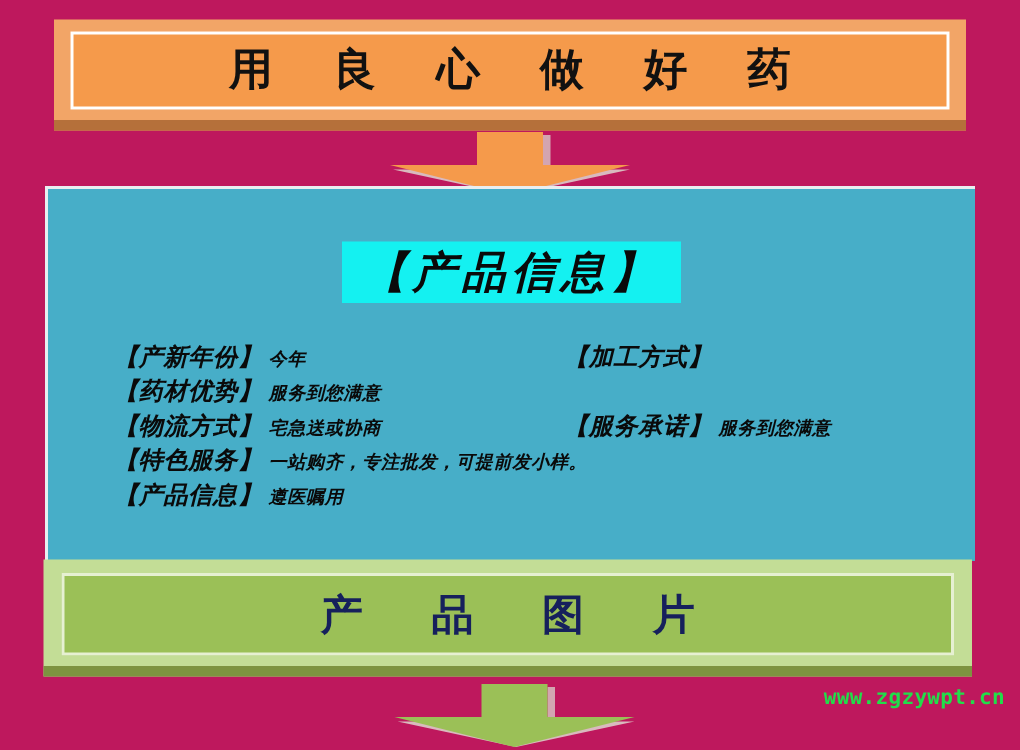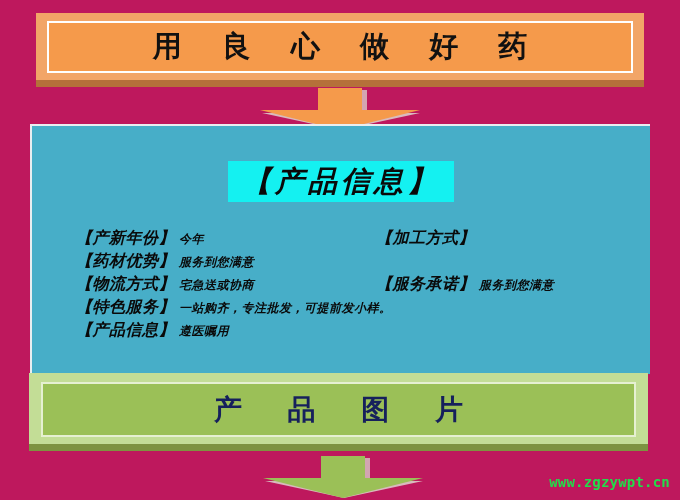--- a/index.html
+++ b/index.html
@@ -225,21 +225,21 @@
     left: 263px;
     top: 456px;
   }
   #arrow-bottom .shaft { background: #9bc057; }
   #arrow-bottom .head  { border-top: 20px solid #9bc057; }
 
   
   #watermark {
     position: absolute;
     right: 10px;
-    bottom: 10px;
+    bottom: 27px;
     color: #22dd4a;
     font-family: "DejaVu Sans Mono", "Liberation Mono", monospace;
     font-size: 14px;
     font-weight: bold;
     letter-spacing: 0.2px;
     white-space: nowrap;
   }
 </style>
 </head>
 <body>

